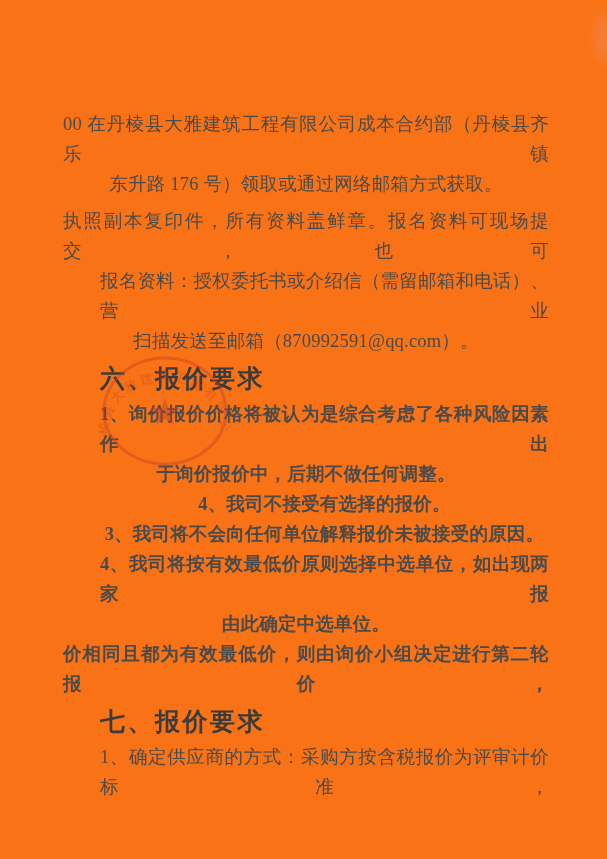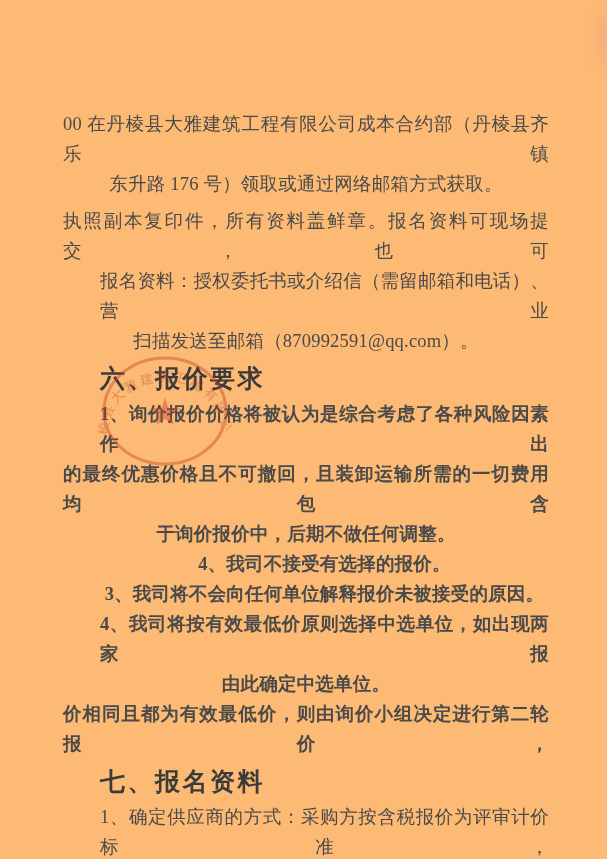--- a/index.html
+++ b/index.html
@@ -1,21 +1,21 @@
 <!DOCTYPE html>
 <html><head>
 <meta charset="utf-8">
 <title>Document</title>
 <style>
   html, body { margin: 0; padding: 0; }
   .page {
     position: relative;
     width: 607px;
     height: 859px;
-    background: #fdba74;
+    background: #f97316;
     overflow: hidden;
     font-family: "Liberation Serif", "DejaVu Serif", serif;
   }
   .content {
     position: absolute;
     left: 63px;
     top: 109px;
     width: 486px;
     color: #4a4a4a;
   }
@@ -71,35 +71,34 @@
         <div class="line">东升路 176 号）领取或通过网络邮箱方式获取。</div>
       </div>
       <div class="para">
         <div class="line fill">执照副本复印件，所有资料盖鲜章。报名资料可现场提交，也可</div>
         <div class="line indent fill">报名资料：授权委托书或介绍信（需留邮箱和电话）、营业</div>
         <div class="line">扫描发送至邮箱（870992591@qq.com）。</div>
       </div>
       <div class="heading">六、报价要求</div>
       <div class="para tight">
         <div class="line indent fill">1、询价报价价格将被认为是综合考虑了各种风险因素作出</div>
-        <div class="line fill">的最终优惠价格且不可撤回，且装卸运输所需的一切费用均包含</div>
         <div class="line">于询价报价中，后期不做任何调整。</div>
       </div>
       <div class="para tight">
         <div class="line indent">4、我司不接受有选择的报价。</div>
       </div>
       <div class="para tight">
         <div class="line indent">3、我司将不会向任何单位解释报价未被接受的原因。</div>
       </div>
       <div class="para tight">
         <div class="line indent fill">4、我司将按有效最低价原则选择中选单位，如出现两家报</div>
         <div class="line">由此确定中选单位。</div>
         <div class="line fill">价相同且都为有效最低价，则由询价小组决定进行第二轮报价，</div>
       </div>
-      <div class="heading">七、报名资料</div>
+      <div class="heading">七、报价要求</div>
       <div class="para">
         <div class="line indent fill">1、确定供应商的方式：采购方按含税报价为评审计价标准，</div>
       </div>
     </div>
 
   <svg class="seal" width="134" height="122" viewBox="0 0 134 122">
     <g opacity="0.42">
       <ellipse cx="67" cy="61" rx="61" ry="53" fill="none" stroke="#c0402c" stroke-width="3"></ellipse>
       <path id="seal-arc" d="M 10 80 A 55 47 0 1 1 124 80" fill="none"></path>
       <text font-size="13" fill="#c0402c" letter-spacing="3" font-family="Liberation Sans, sans-serif">

